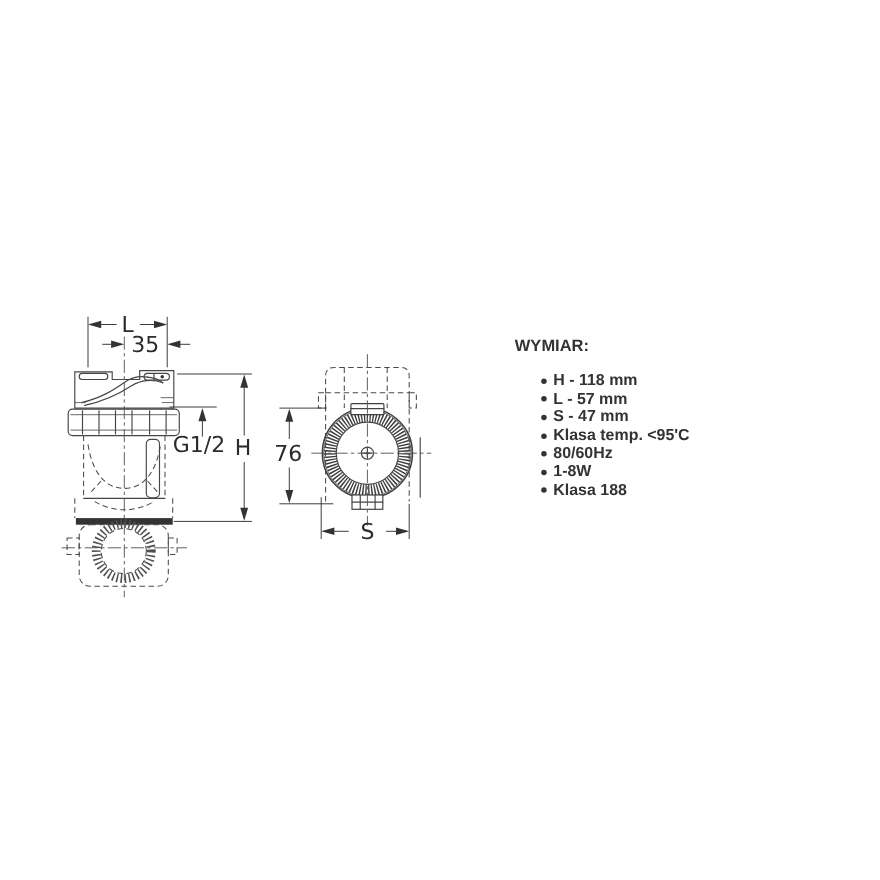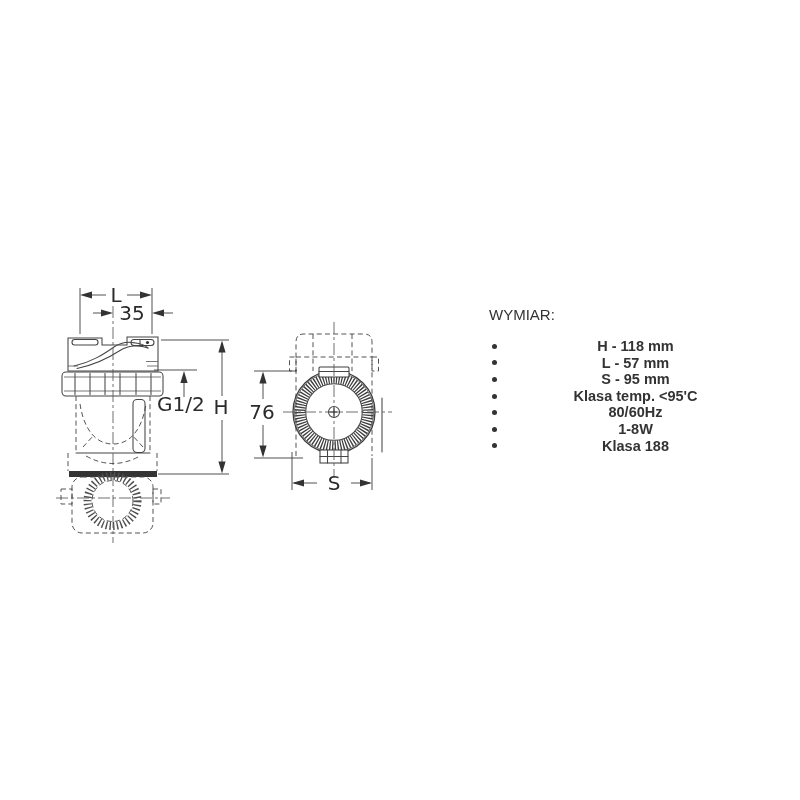--- a/index.html
+++ b/index.html
@@ -26,22 +26,22 @@
   .knurl      { stroke: #3d3d3d; stroke-width: 11; fill: none; stroke-dasharray: 1.3 1.4; }
   .knurl-side { stroke: #4f4f4f; stroke-width: 8;  fill: none; stroke-dasharray: 1.4 2.3; }
   .txt {
     font-family: "DejaVu Sans", sans-serif;
     font-size: 20px;
     fill: #2b2b2b;
   }
 
   
   .specs { position: absolute; left: 468px; top: 306px; width: 300px; color: #333333; }
-  .specs-title { font-weight: 400; font-size: 15px; line-height: 18px; margin-left: 21px; }
-  .specs-list { margin: 14px 0 0 0; padding: 0; list-style: none; text-align: center; }
+  .specs-title { font-weight: 700; font-size: 15px; line-height: 18px; }
+  .specs-list { margin: 14px 0 0 0; padding: 0; list-style: none; }
   .specs-list li {
     position: relative;
     font-weight: 700;
     font-size: 14.5px;
     line-height: 16.6px;
     padding-left: 35px;
     white-space: nowrap;
   }
   .specs-list li::before {
     content: "";
@@ -205,21 +205,21 @@
       <polygon class="arr" points="372,483 360,479.6 360,486.4"></polygon>
       <text class="txt" x="334" y="490" text-anchor="middle">S</text>
     </g>
   </svg>
 
   <div class="specs">
     <div class="specs-title">WYMIAR:</div>
     <ul class="specs-list">
       <li>H - 118 mm</li>
       <li>L - 57 mm</li>
-      <li>S - 95 mm</li>
+      <li>S - 47 mm</li>
       <li>Klasa temp. &lt;95'C</li>
       <li>80/60Hz</li>
       <li>1-8W</li>
       <li>Klasa 188</li>
     </ul>
   </div>
 
 </div>
 
 </body></html>

